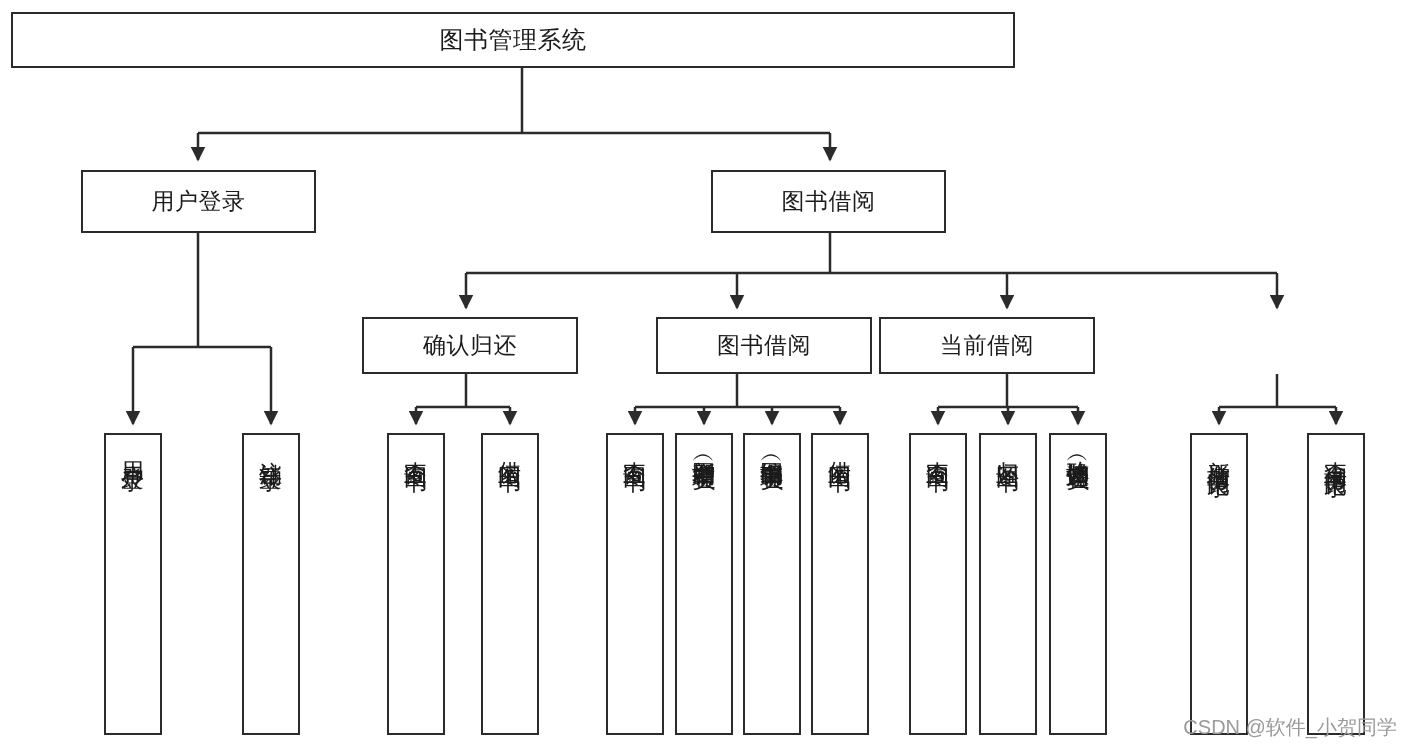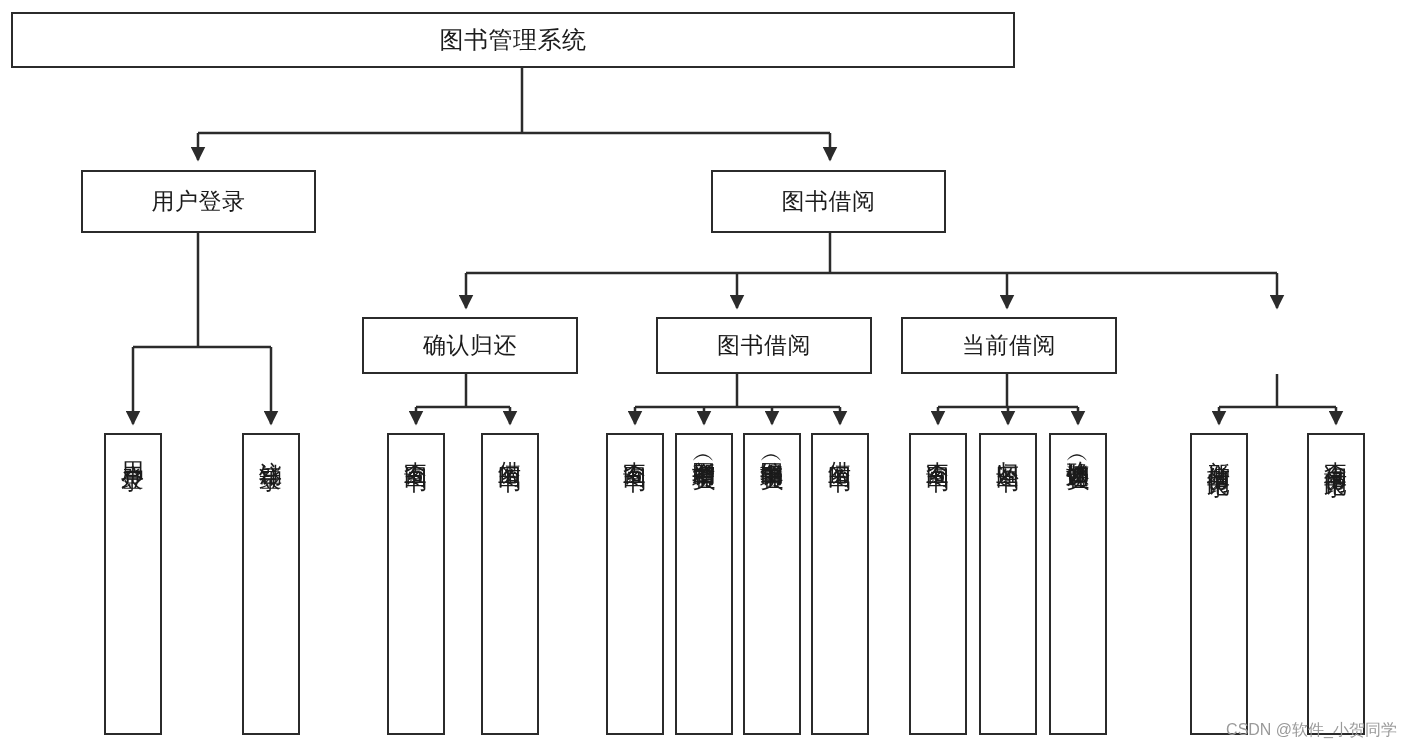--- a/index.html
+++ b/index.html
@@ -64,21 +64,21 @@
     white-space: normal;
   }
   .node.v.tall .lbl {
     letter-spacing: 1px;
     line-height: 1.16;
   }
   #watermark {
     position: absolute;
     right: 8px;
     bottom: 6px;
-    font-size: 16px;
+    font-size: 20px;
     color: #9a9a9a;
     white-space: nowrap;
     z-index: 5;
     font-family: "Liberation Sans", "DejaVu Sans", sans-serif;
     margin-left: 8px;
   }
 </style>
 </head>
 <body>
 
@@ -147,21 +147,21 @@
   </div>
 
   <div class="node h" style="left:362px; top:317px; width:216px; height:57px;">
     <span class="lbl">确认归还</span>
   </div>
 
   <div class="node h" style="left:631px; top:317px; width:216px; height:57px;margin-left:25px;">
     <span class="lbl">图书借阅</span>
   </div>
 
-  <div class="node h" style="left:901px; top:317px; width:216px; height:57px;">
+  <div class="node h" style="left:879px; top:317px; width:216px; height:57px;">
     <span class="lbl">当前借阅</span>
   </div>
 
 
   <div class="node v" style="left:104px; top:433px; width:58px; height:302px;">
     <span class="lbl">用户登录</span>
   </div>
 
   <div class="node v" style="left:242px; top:433px; width:58px; height:302px;">
     <span class="lbl">注销登录</span>

